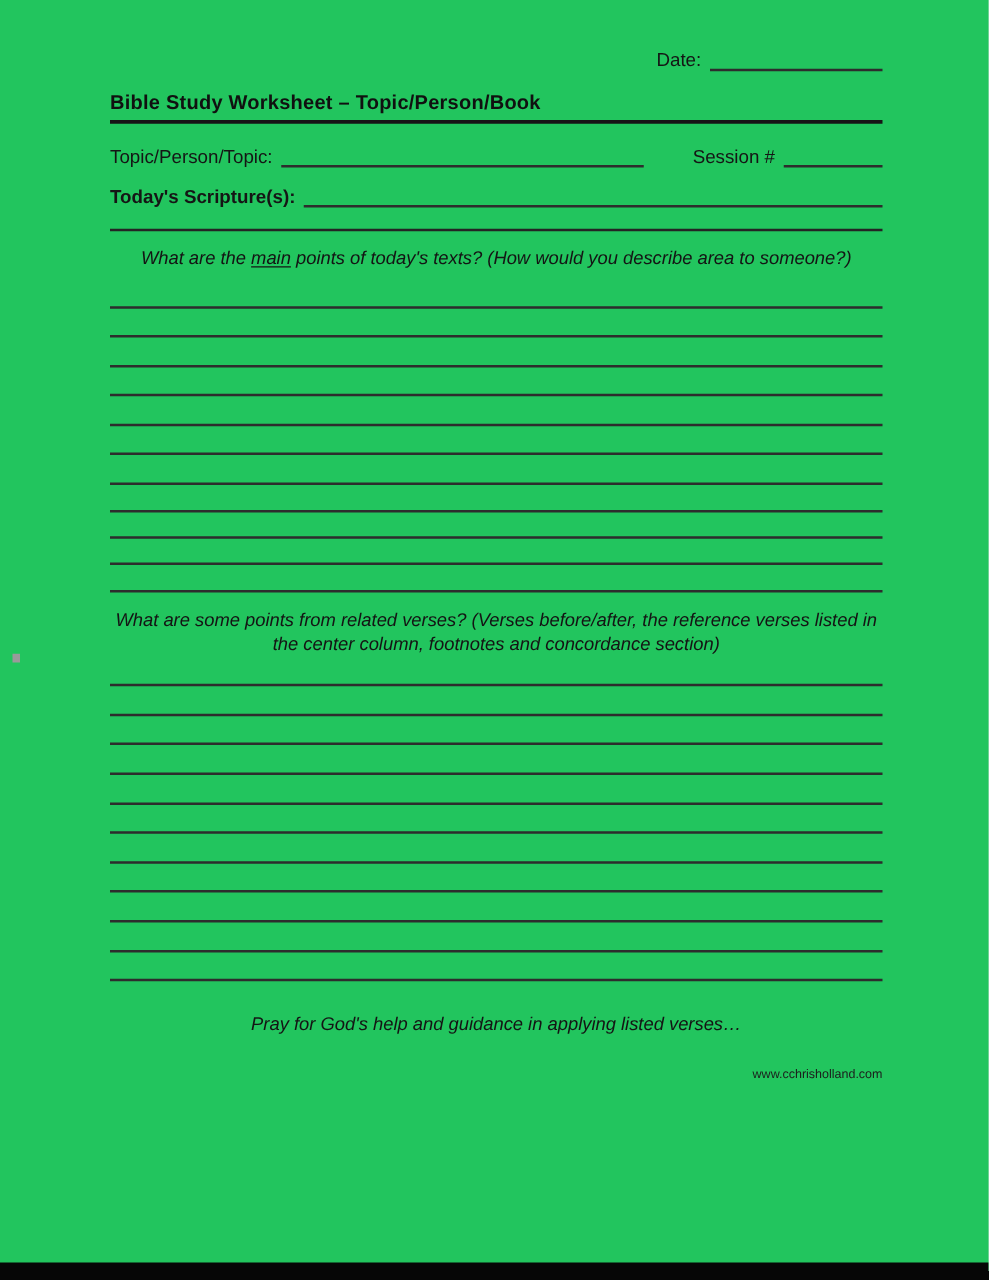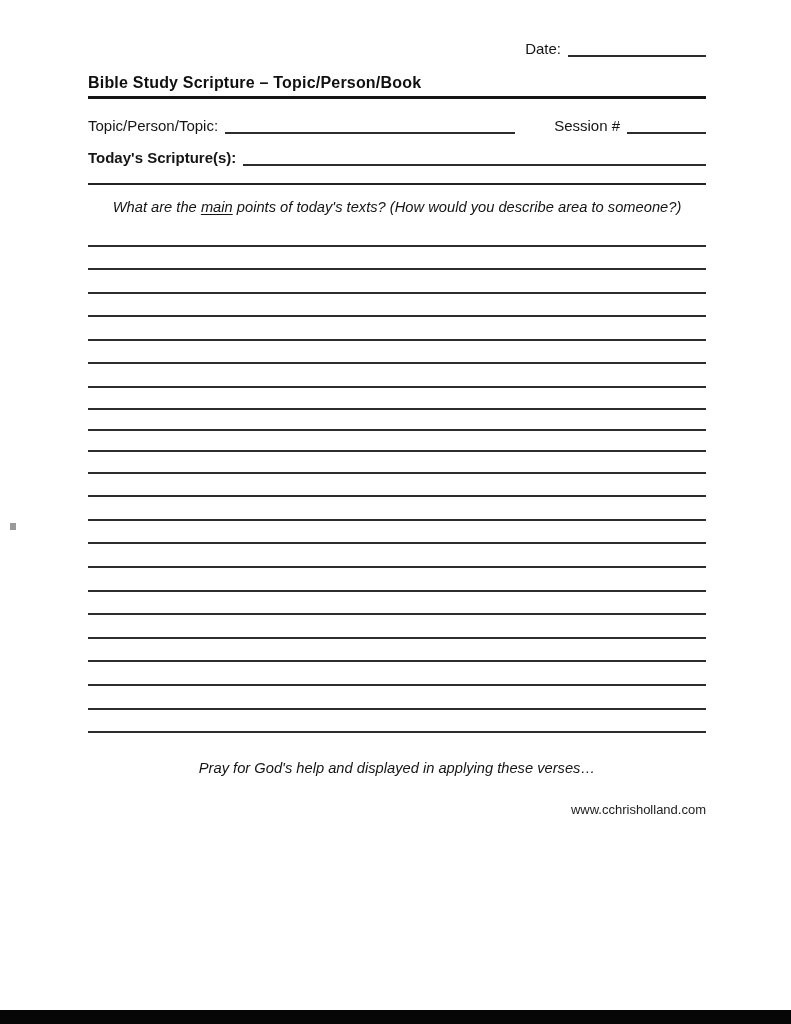--- a/index.html
+++ b/index.html
@@ -1,21 +1,21 @@
 <!DOCTYPE html>
 <html><head>
 <meta charset="utf-8">
 <style>
   * { box-sizing: border-box; margin: 0; padding: 0; }
   html, body { background: #e8e8e8; }
   .page {
     position: relative;
     width: 791px;
     height: 1024px;
-    background: #ffffff;
+    background: #22c55e;
     font-family: "Liberation Sans", sans-serif;
     color: #1a1a1a;
     overflow: hidden;
   }
   .content {
     position: relative;
     margin-left: 88px;
     width: 618px;
   }
   .lbl { font-size: 15px; color: #151515; white-space: nowrap; }
@@ -81,21 +81,21 @@
   .closing {
     margin-top: 27px;
     font-style: italic;
     font-size: 14.7px;
     text-align: center;
     color: #141414;
   }
   .url {
     margin-top: 26px;
     text-align: right;
-    font-size: 13px;
+    font-size: 10px;
     color: #1c1c1c;
   }
   .speck {
     position: absolute;
     left: 10px;
     top: 523px;
     width: 6px;
     height: 7px;
     background: #9a9a9a;
   }
@@ -112,21 +112,21 @@
 <body>
 
 <div class="page">
   <div class="content">
 
     <div class="date-row">
       <span class="lbl">Date:</span>
       <span class="fill date-fill"></span>
     </div>
 
-    <h1 class="title">Bible Study Scripture – Topic/Person/Book</h1>
+    <h1 class="title">Bible Study Worksheet – Topic/Person/Book</h1>
 
     <div class="row topic-row">
       <span class="lbl">Topic/Person/Topic:</span>
       <span class="fill topic-fill"></span>
       <span class="lbl session-lbl">Session #</span>
       <span class="fill session-fill"></span>
     </div>
 
     <div class="row scripture-row">
       <span class="lbl">Today's Scripture(s):</span>
@@ -150,40 +150,41 @@
         </div>
         <div class="section section-1">
           <div class="lines">
             <div class="answer-line"></div>
             <div class="answer-line"></div>
             <div class="answer-line"></div>
             <div class="answer-line"></div>
           </div>
         </div>
         <div class="section section-2">
+          <p class="q"><span>What are some points from related verses? (Verses before/after, the reference verses listed in the center column, footnotes and concordance section)</span></p>
           <div class="lines">
             <div class="answer-line"></div>
             <div class="answer-line"></div>
             <div class="answer-line"></div>
             <div class="answer-line"></div>
             <div class="answer-line"></div>
           </div>
         </div>
         <div class="section section-3">
           <div class="lines">
             <div class="answer-line"></div>
             <div class="answer-line"></div>
             <div class="answer-line"></div>
             <div class="answer-line"></div>
             <div class="answer-line"></div>
             <div class="answer-line"></div>
           </div>
         </div>
       </div>
 
-    <p class="closing">Pray for God's help and displayed in applying these verses…</p>
+    <p class="closing">Pray for God's help and guidance in applying listed verses…</p>
 
     <div class="url">www.cchrisholland.com</div>
   </div>
 
   <div class="speck"></div>
   <div class="bottom-bar"></div>
 </div>
 
 </body></html>

